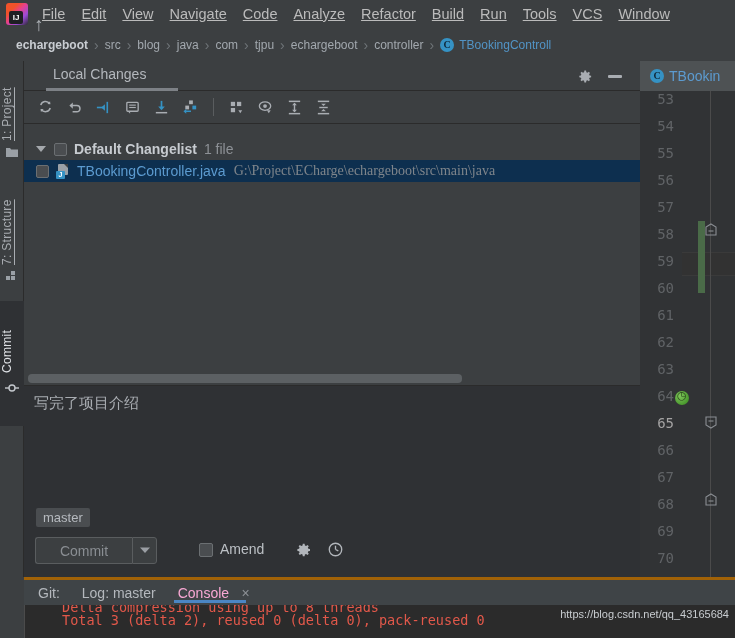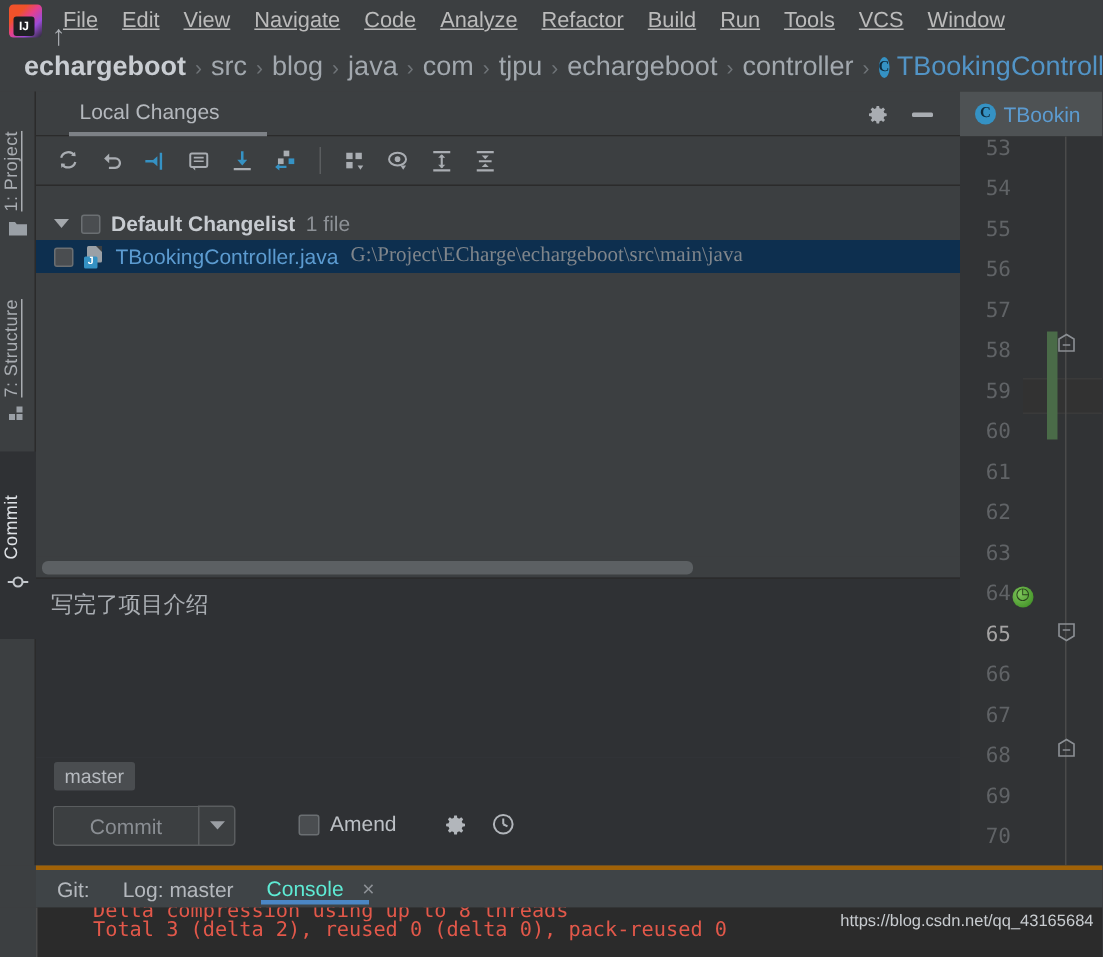--- a/index.html
+++ b/index.html
@@ -34,21 +34,21 @@
     white-space: nowrap;
   }
   .menuitem u { text-decoration: underline; }
 
   
   .breadcrumb {
     position: absolute; left: 0; top: 28px; width: 735px; height: 33px;
     background: #3c3f41; display: flex; align-items: center;
     padding-left: 16px; overflow: hidden;
   }
-  .crumb { color: #a2a8ae; font-size: 18px; white-space: nowrap; }
+  .crumb { color: #a2a8ae; font-size: 12px; white-space: nowrap; }
   .crumb.first { color: #c9cdd2; font-weight: bold; }
   .crumb.last { color: #5294c6; }
   .crumb-sep {
     color: #6f7478; font-size: 14px; margin: 0 6px; font-weight: 300;
   }
   .cls-badge {
     display: inline-block; width: 14px; height: 14px; border-radius: 50%;
     background: #3592c4; color: #0f2b3d; font-size: 10px; font-weight: bold;
     line-height: 14px; text-align: center; margin-right: 5px;
     vertical-align: -2px; font-family: "Liberation Serif", serif;
@@ -245,21 +245,21 @@
     background: #3c3f41;
   }
   .bb-panel {
     position: absolute; left: 24px; top: 0; width: 711px; height: 28px;
     background: #3f4447; border-top: 3px solid #a16207;
     display: flex; align-items: center;
   }
   .bb-git { color: #b4b8bd; font-size: 14px; margin-left: 14px; }
   .bb-log { color: #b4b8bd; font-size: 14px; margin-left: 22px; }
   .bb-console-wrap { position: relative; margin-left: 22px; }
-  .bb-console { color: #5eead4; font-size: 14px; }
+  .bb-console { color: #f9a8d4; font-size: 14px; }
   .bb-console-ul {
     position: absolute; left: -4px; top: 16px; width: 72px; height: 3px;
     background: #4b86c4;
   }
   .bb-x { color: #8d9196; font-size: 14px; margin-left: 8px; }
 
   .console {
     position: absolute; left: 24px; top: 605px; width: 711px; height: 33px;
     background: #2b2b2b; overflow: hidden;
   }

